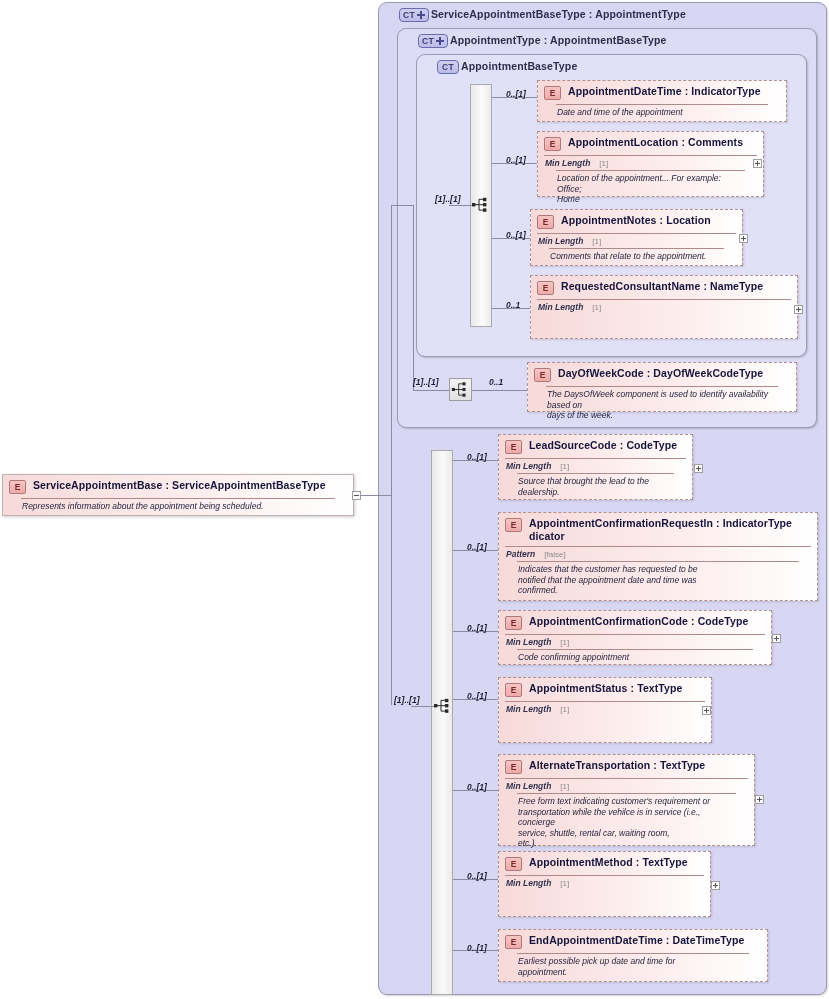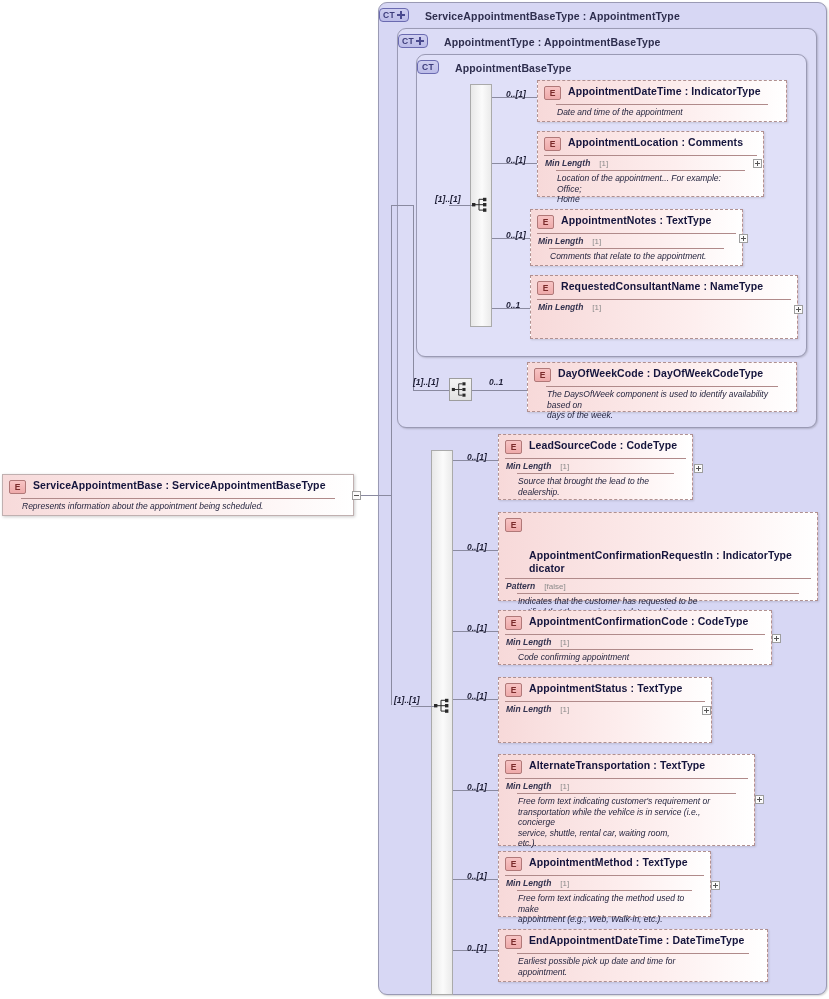--- a/index.html
+++ b/index.html
@@ -15,21 +15,21 @@
     position:absolute;
     border:1px solid #9a9ab4;
     border-radius:9px;
     background:#d7d7f4;
     box-shadow:1px 1px 2px rgba(0,0,0,.18);
     box-sizing:border-box;
   }
   .ct-box.lvl2{background:#dcdcf6;}
   .ct-box.lvl3{background:#e0e0f8;}
 
-  .ct-head{position:absolute;left:0;top:5px;display:flex;align-items:flex-end;gap:16px;}
+  .ct-head{position:absolute;left:20px;top:5px;display:flex;align-items:flex-start;gap:2px;}
   .ct-badge{
     display:inline-flex;align-items:center;justify-content:center;
     height:14px;min-width:22px;padding:0 3px;
     border:1px solid #6a6ab0;border-radius:4px;
     background:linear-gradient(#cfcff0,#bcbce8);
     color:#3b3b7a;font-size:8.5px;font-weight:bold;letter-spacing:.3px;
     box-sizing:border-box;
   }
   .ct-badge .plusm{
     display:inline-block;width:8px;height:8px;margin-left:2px;
@@ -206,21 +206,21 @@
     </div>
     <div class="desc">Location of the appointment... For example: Office;
 Home</div>
   </div>
   <div class="tog plus" style="left:753px;top:159px;"></div>
 
   <div class="mult" style="left:506px;top:230px;">0..[1]</div>
   <div class="node" style="left:530px;top:209px;width:213px;height:57px;">
     <div class="node-title">
       <span class="e-badge">E</span>
-      <span class="e-name">AppointmentNotes : TextType</span>
+      <span class="e-name">AppointmentNotes : Location</span>
     </div>
     <div class="facet">
       <span class="fname">Min Length</span>
       <span class="fval">[1]</span>
     </div>
     <div class="desc">Comments that relate to the appointment.</div>
   </div>
   <div class="tog plus" style="left:739px;top:234px;"></div>
 
   <div class="mult" style="left:506px;top:300px;">0..1</div>
@@ -287,21 +287,21 @@
     </div>
     <div class="desc">Source that brought the lead to the
 dealership.</div>
   </div>
   <div class="tog plus" style="left:694px;top:464px;"></div>
 
   <div class="mult" style="left:467px;top:542px;">0..[1]</div>
   <div class="node" style="left:498px;top:512px;width:320px;height:89px;">
     <div class="node-title">
       <span class="e-badge">E</span>
-      <span class="e-name" style="white-space:pre-line;margin-top:32px;">AppointmentConfirmationRequestIn : IndicatorType
+      <span class="e-name" style="white-space:pre-line;">AppointmentConfirmationRequestIn : IndicatorType
 dicator</span>
     </div>
     <div class="facet">
       <span class="fname">Pattern</span>
       <span class="fval">[false]</span>
     </div>
     <div class="desc">Indicates that the customer has requested to be
    notified that the appointment date and time was
 confirmed.</div>
   </div>
@@ -353,22 +353,20 @@
   <div class="mult" style="left:467px;top:871px;">0..[1]</div>
   <div class="node" style="left:498px;top:851px;width:213px;height:66px;">
     <div class="node-title">
       <span class="e-badge">E</span>
       <span class="e-name">AppointmentMethod : TextType</span>
     </div>
     <div class="facet">
       <span class="fname">Min Length</span>
       <span class="fval">[1]</span>
     </div>
-    <div class="desc">Free form text indicating the method used to make
-appointment (e.g., Web, Walk-in, etc.).</div>
   </div>
   <div class="tog plus" style="left:711px;top:881px;"></div>
 
   <div class="mult" style="left:467px;top:943px;">0..[1]</div>
   <div class="node" style="left:498px;top:929px;width:270px;height:53px;">
     <div class="node-title">
       <span class="e-badge">E</span>
       <span class="e-name">EndAppointmentDateTime : DateTimeType</span>
     </div>
     <div class="desc">Earliest possible pick up date and time for

